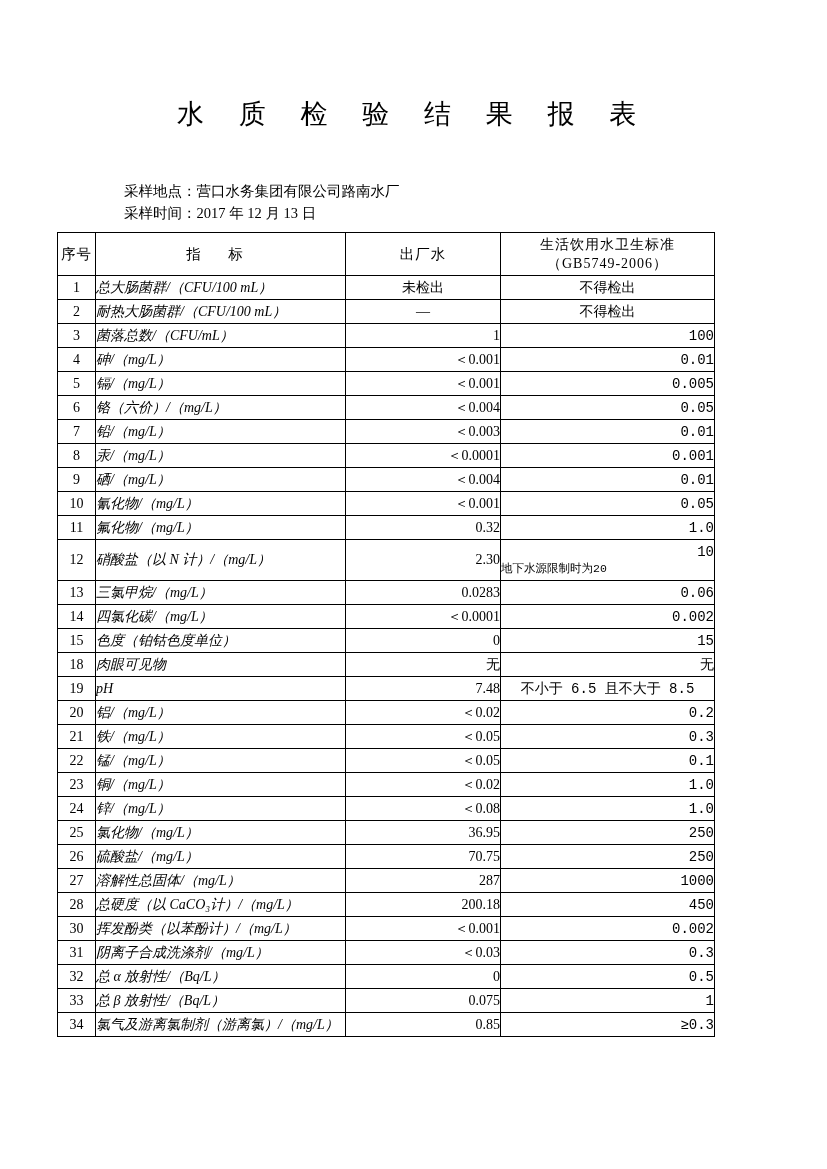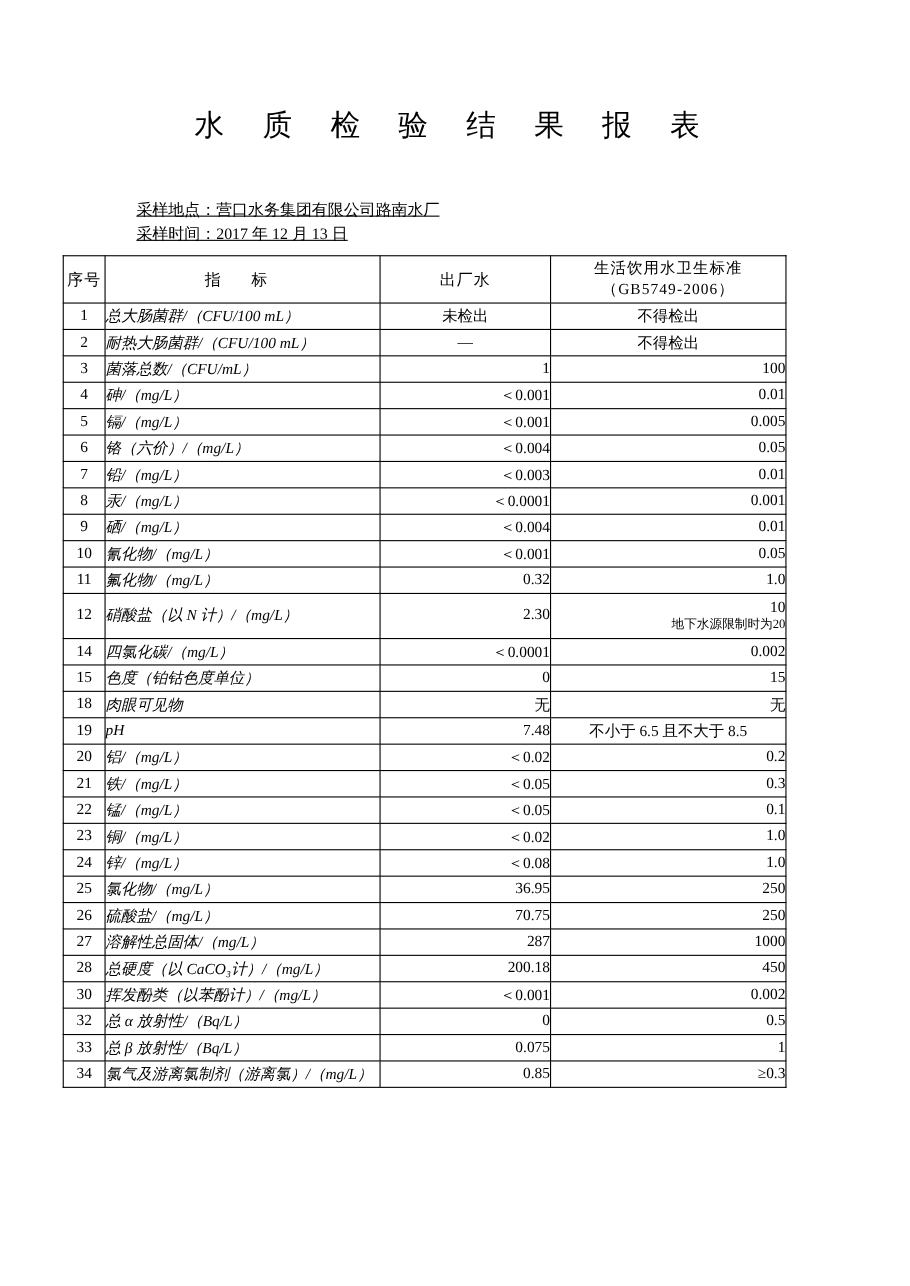--- a/index.html
+++ b/index.html
@@ -28,21 +28,20 @@
     letter-spacing: 14px;
     padding-top: 96px;
     font-weight: normal;
     font-family: "Liberation Serif", "DejaVu Serif", serif;
   }
   .meta {
     margin-top: 48px;
     margin-left: 124px;
     font-size: 14.5px;
     line-height: 22px;
-    text-decoration: underline;
   }
   .meta div {
     white-space: nowrap;
   }
   table.report {
     border-collapse: collapse;
     margin-left: 57px;
     margin-top: 8px;
     width: 657px;
     table-layout: fixed;
@@ -91,29 +90,30 @@
     font-size: 14px;
   }
   td.val.center {
     text-align: center;
     padding-right: 0;
   }
   td.std {
     text-align: right;
     padding-right: 8px;
     font-size: 14px;
+    font-family: Liberation Mono, monospace;
   }
   td.std.center {
     text-align: center;
     padding-right: 0;
   }
   .std-note {
     display: block;
     font-size: 11.5px;
-    text-align: right;
+    text-align: left;
     line-height: 15px;
   }
   .std-main {
     display: block;
     line-height: 17px;
   }
   .tall td { height: 40px; }
 </style>
 </head>
 <body>
@@ -215,20 +215,26 @@
         <tr class="tall">
           <td class="no">12</td>
           <td class="item">硝酸盐（以 N 计）/（mg/L）</td>
           <td class="val">2.30</td>
           <td class="std">
             <span class="std-main">10</span>
             <span class="std-note">地下水源限制时为20</span>
           </td>
         </tr>
         <tr>
+          <td class="no">13</td>
+          <td class="item">三氯甲烷/（mg/L）</td>
+          <td class="val">0.0283</td>
+          <td class="std">0.06</td>
+        </tr>
+        <tr>
           <td class="no">14</td>
           <td class="item">四氯化碳/（mg/L）</td>
           <td class="val">＜0.0001</td>
           <td class="std">0.002</td>
         </tr>
         <tr>
           <td class="no">15</td>
           <td class="item">色度（铂钴色度单位）</td>
           <td class="val">0</td>
           <td class="std">15</td>
@@ -299,20 +305,26 @@
           <td class="val">200.18</td>
           <td class="std">450</td>
         </tr>
         <tr>
           <td class="no">30</td>
           <td class="item">挥发酚类（以苯酚计）/（mg/L）</td>
           <td class="val">＜0.001</td>
           <td class="std">0.002</td>
         </tr>
         <tr>
+          <td class="no">31</td>
+          <td class="item">阴离子合成洗涤剂/（mg/L）</td>
+          <td class="val">＜0.03</td>
+          <td class="std">0.3</td>
+        </tr>
+        <tr>
           <td class="no">32</td>
           <td class="item">总 α 放射性/（Bq/L）</td>
           <td class="val">0</td>
           <td class="std">0.5</td>
         </tr>
         <tr>
           <td class="no">33</td>
           <td class="item">总 β 放射性/（Bq/L）</td>
           <td class="val">0.075</td>
           <td class="std">1</td>

